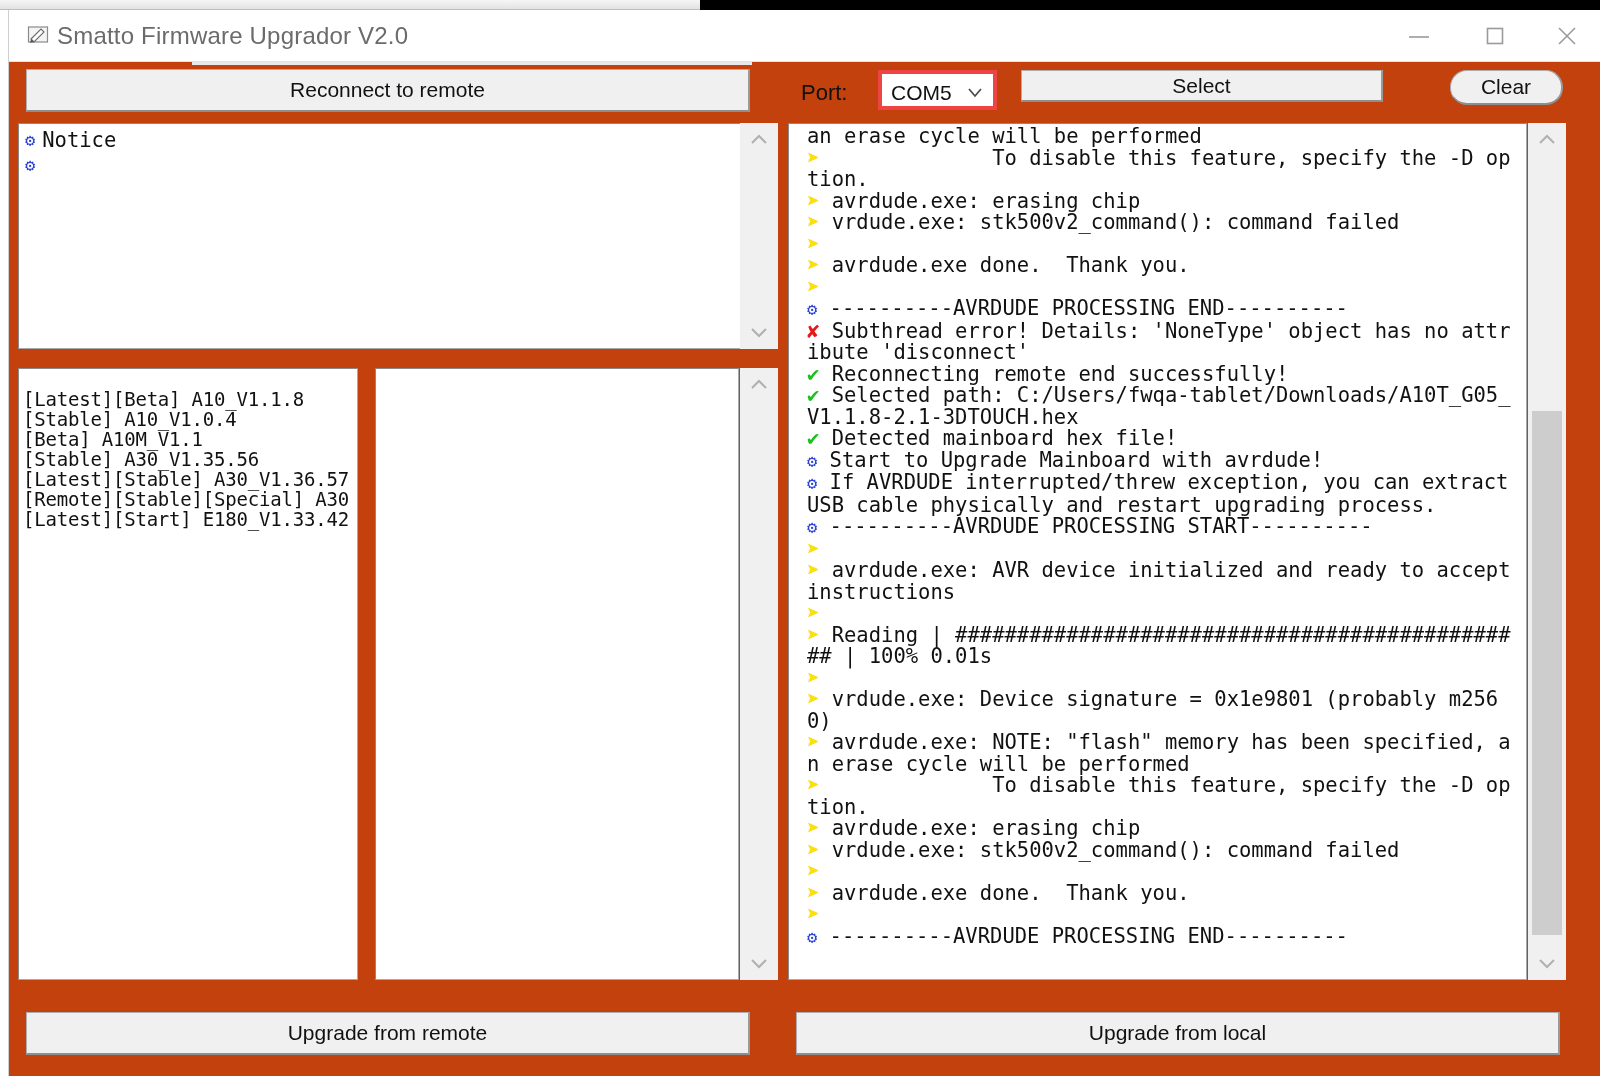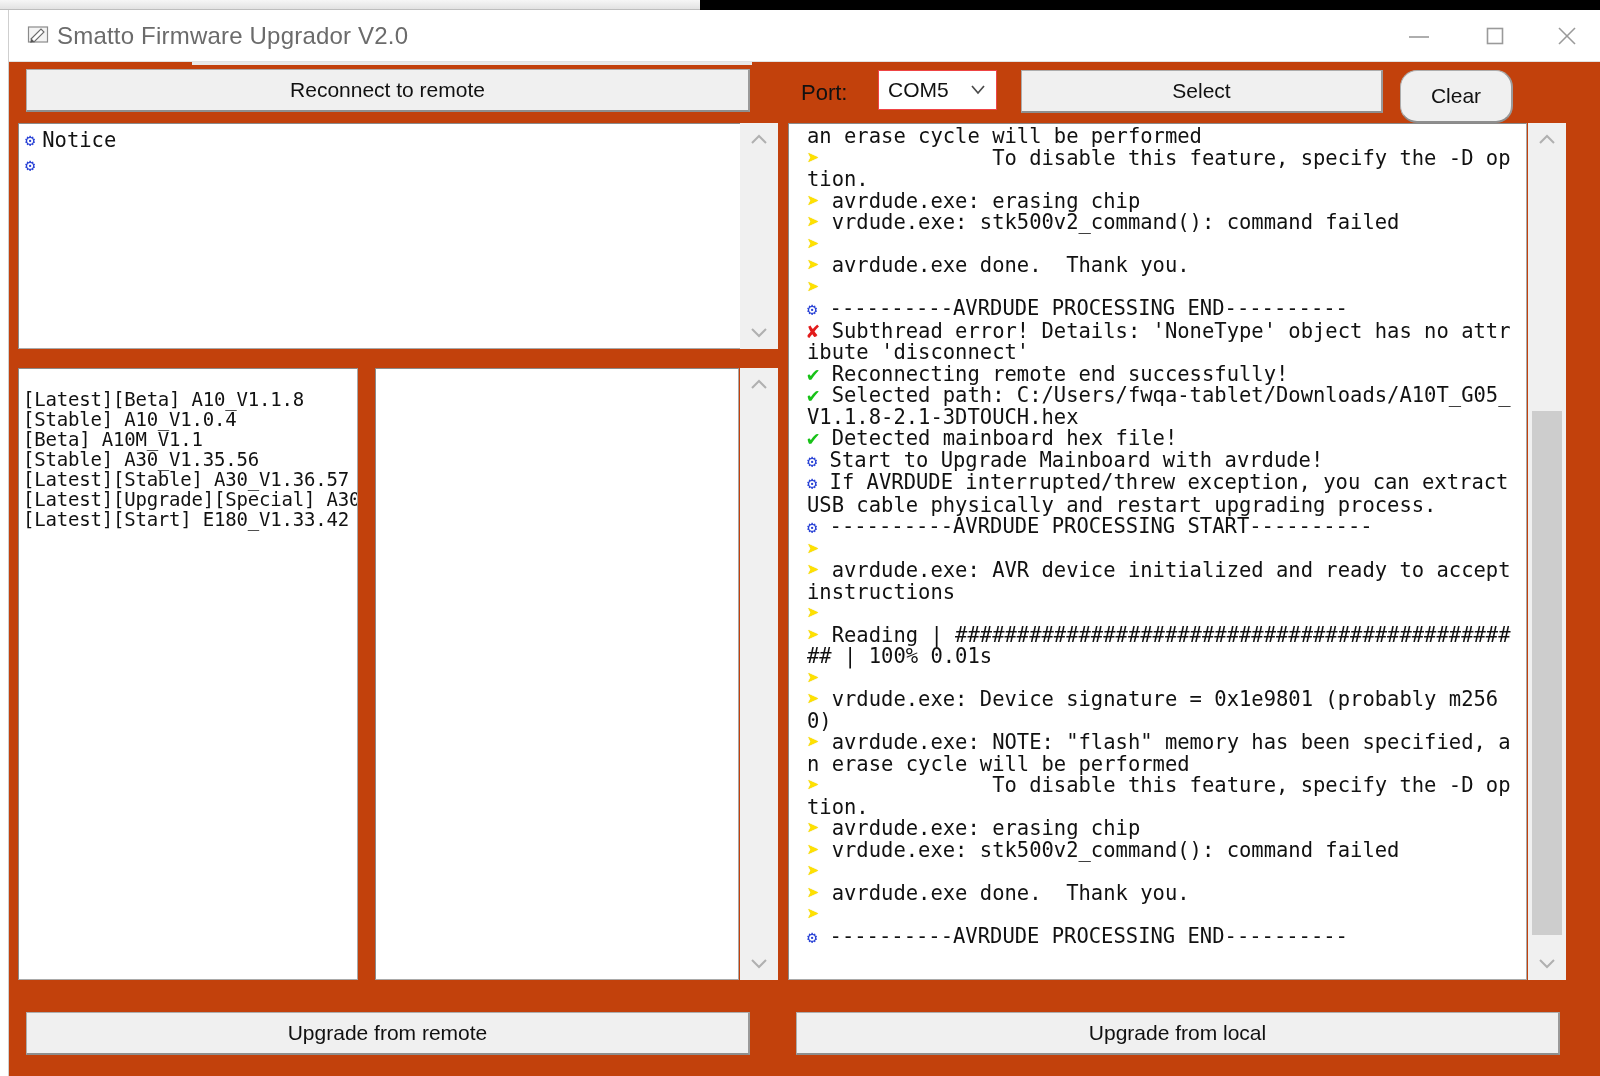--- a/index.html
+++ b/index.html
@@ -109,32 +109,32 @@
         </svg>
       </div>
     </div>
     <div class="tab-notch"></div>
 
     <div class="btn" style="left:17px;top:59px;width:724px;height:43px;">Reconnect to remote</div>
 
     <div style="position:absolute;left:792px;top:70px;font-size:22px;color:#111;">Port:</div>
 
     <div style="position:absolute;left:869px;top:60px;width:119px;height:40px;background:#fff;
-                border:1px solid #ef4444;box-sizing:border-box;">
+                border:4px solid #ef4444;box-sizing:border-box;">
       <span style="position:absolute;left:9px;top:7px;font-size:21px;color:#111;">COM5</span>
       <span style="position:absolute;right:8px;top:10px;">
         <svg width="20" height="18" viewBox="0 0 20 18">
             <path d="M4 5 L10 12 L16 5" fill="none" stroke="#4a4a4a" stroke-width="1.7"></path>
           </svg>
       </span>
     </div>
 
-    <div class="btn" style="left:1012px;top:60px;width:362px;height:43px;">Select</div>
-
-    <div class="btn" style="left:1391px;top:60px;width:113px;height:53px;border-radius:17px;">Clear</div>
+    <div class="btn" style="left:1012px;top:60px;width:362px;height:32px;">Select</div>
+
+    <div class="btn" style="left:1441px;top:60px;width:113px;height:35px;border-radius:17px;">Clear</div>
 
     <div class="panel" style="left:9px;top:113px;width:730px;height:226px;">
       <div class="mono" id="notice-body" style="padding:4px 0 0 6px;">
           <div class="notice-line"><span class="gear">⚙</span><span>Notice</span></div>
           <div class="notice-line"><span class="gear">⚙</span></div>
         </div>
     </div>
     <div class="sb" style="left:731px;top:113px;height:226px;">
       <div class="arrow up">
         <svg width="20" height="14" viewBox="0 0 20 14">
@@ -148,21 +148,21 @@
       </div>
     </div>
 
     <div class="panel" style="left:9px;top:358px;width:340px;height:612px;">
       <div class="mono fw-list" id="fw-body">
           <div class="fw-item">[Latest][Beta] A10_V1.1.8</div>
           <div class="fw-item">[Stable] A10_V1.0.4</div>
           <div class="fw-item">[Beta] A10M_V1.1</div>
           <div class="fw-item">[Stable] A30_V1.35.56</div>
           <div class="fw-item">[Latest][Stable] A30_V1.36.57</div>
-          <div class="fw-item">[Latest][Upgrade][Special] A30</div>
+          <div class="fw-item">[Remote][Stable][Special] A30</div>
           <div class="fw-item">[Latest][Start] E180_V1.33.42</div>
         </div>
     </div>
 
     <div class="panel" style="left:366px;top:358px;width:364px;height:612px;">
       <div class="mono fw-list" id="detail-body"></div>
     </div>
     <div class="sb" style="left:731px;top:358px;height:612px;">
       <div class="arrow up">
         <svg width="20" height="14" viewBox="0 0 20 14">

